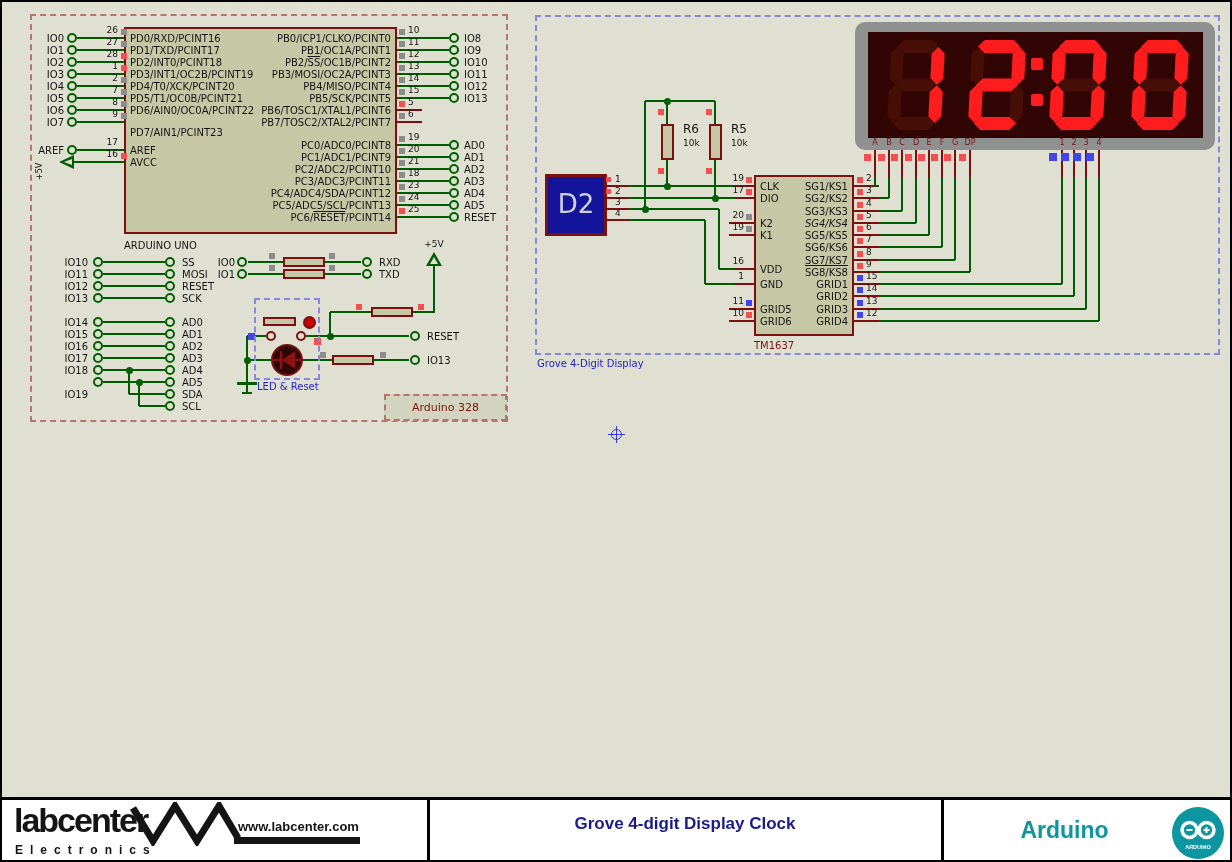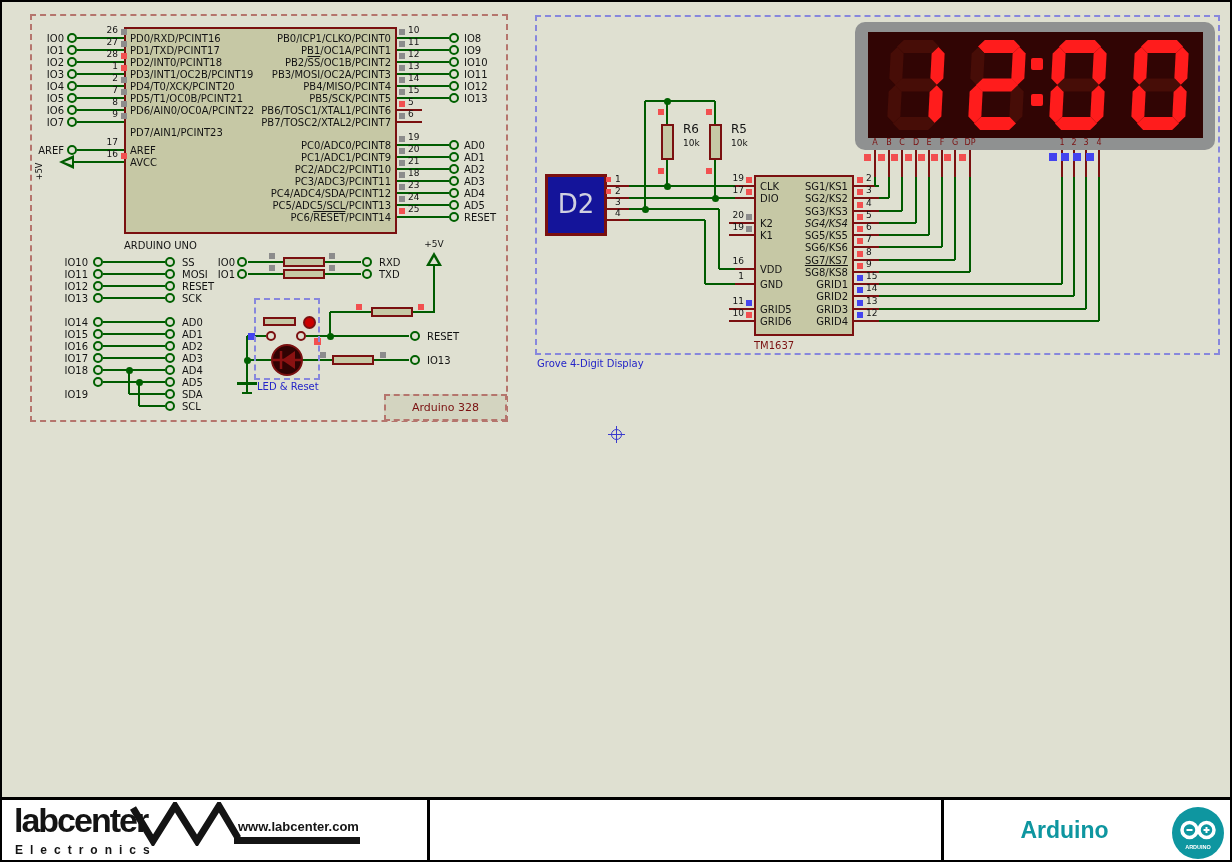--- a/index.html
+++ b/index.html
@@ -528,20 +528,21 @@
     <div class="tbdiv" style="left:939px;"></div>
 
     <div class="tbt" style="left:12px;top:3px;font-size:34px;font-weight:bold;letter-spacing:-2px;">labcenter</div>
     <svg width="112" height="44" style="position:absolute;left:128px;top:2px;">
       <path d="M3,6 L23,39 L45,4 L67,39 L89,4 L108,36" stroke="#141414" stroke-width="7" fill="none"></path>
     </svg>
     <div class="tbt" style="left:236px;top:20px;font-size:13px;font-weight:bold;">www.labcenter.com</div>
     <div class="abs" style="left:232px;top:37px;width:126px;height:7px;background:#141414;"></div>
     <div class="tbt" style="left:13px;top:44px;font-size:12px;font-weight:bold;letter-spacing:7px;text-transform:capitalize;">Electronics</div>
 
+    <div class="tbt" style="left:427px;width:512px;top:15px;text-align:center;font-size:17px;font-weight:bold;color:#1a1a8c;">Grove 4-digit Display Clock</div>
 
     <div class="tbt" style="left:955px;width:215px;top:19px;text-align:center;font-size:23px;font-weight:bold;color:#0e96a0;">Arduino</div>
     <svg width="52" height="52" viewBox="0 0 52 52" style="position:absolute;left:1170px;top:7px;">
       <circle cx="26" cy="26" r="26" fill="#0e96a0"></circle>
       <g stroke="#ffffff" stroke-width="3.5" fill="none">
         <circle cx="17.5" cy="23" r="7.5"></circle>
         <circle cx="34.5" cy="23" r="7.5"></circle>
       </g>
       <line x1="14.5" y1="23" x2="20.5" y2="23" stroke="#ffffff" stroke-width="2"></line>
       <line x1="31.5" y1="23" x2="37.5" y2="23" stroke="#ffffff" stroke-width="2"></line>

